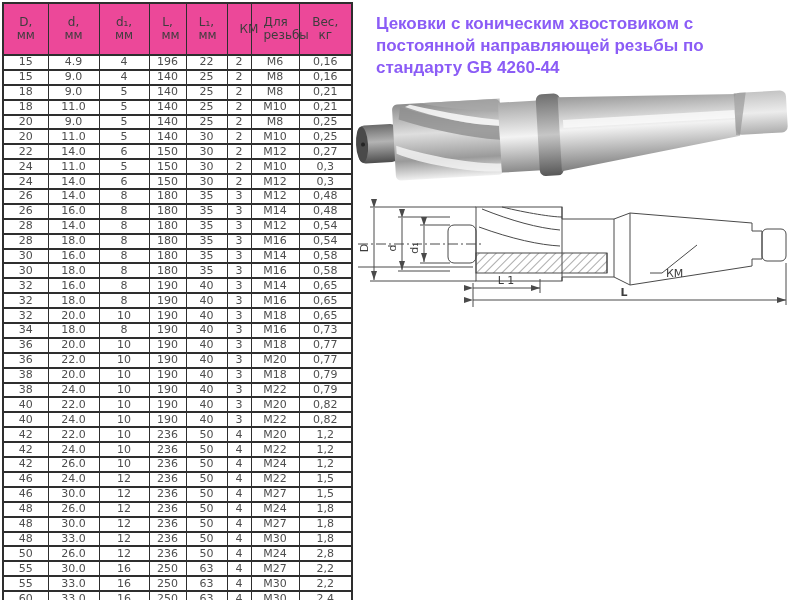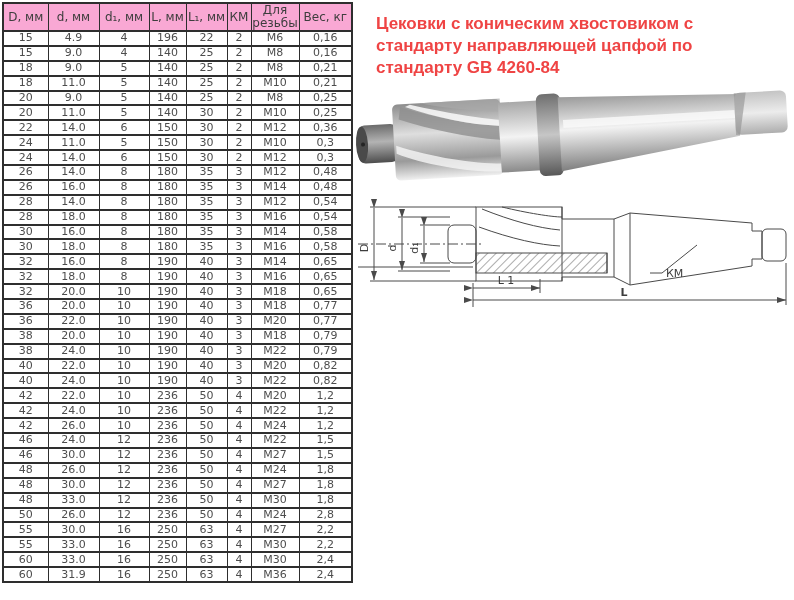--- a/index.html
+++ b/index.html
@@ -2,29 +2,29 @@
 <html style="--border: #2e2e2e; --cell-text: #4d4d4d; --title-text: #000000; --drawing-line: #4a4a4a;"><head>
 <meta charset="utf-8">
 <style>
   html,body{margin:0;padding:0;}
   .stage{position:relative;width:794px;height:600px;background:#ffffff;overflow:hidden;
          font-family:"DejaVu Sans",sans-serif;}
   
   .spec-table{position:absolute;left:2px;top:2px;border-collapse:collapse;table-layout:fixed;
               width:349px;border:2px solid var(--border,#2e2e2e);}
   .spec-table th{border:1px solid var(--border,#2e2e2e);border-bottom-width:2px;
-                 font-size:12px;font-weight:normal;color:#3d3d3d;height:26px;padding:0;
-                 line-height:13px;text-align:center;background:#f9a8d4;}
+                 font-size:12px;font-weight:normal;color:#3d3d3d;height:26px;padding:12px;
+                 line-height:13px;text-align:center;background:#ec4899;}
   .spec-table td{border:1px solid var(--border,#2e2e2e);border-top-width:2px;
                  font-size:11px;color:#4d4d4d;height:12.9px;padding:0;line-height:12px;
                  text-align:center;background:#ffffff;white-space:nowrap;overflow:hidden;}
   col.c0{width:45px}col.c1{width:51px}col.c2{width:50px}col.c3{width:37px}
   col.c4{width:41px}col.c5{width:24px}col.c6{width:48px}col.c7{width:53px}
   
-  .title{position:absolute;left:376px;top:13px;width:410px;color:#ef4444;
+  .title{position:absolute;left:376px;top:13px;width:410px;color:#8b5cf6;
          font-size:17px;font-weight:bold;line-height:22px;
          font-family:"Liberation Sans","DejaVu Sans",sans-serif;}
   
   .photo{position:absolute;left:352px;top:86px;}
   .draw{position:absolute;left:352px;top:193px;}
   text.dim{font-family:"DejaVu Sans",sans-serif;font-size:11px;fill:#3d3d3d;}
 </style>
 </head>
 <body>
 
@@ -115,21 +115,21 @@
           <td>0,25</td>
         </tr>
         <tr>
           <td>22</td>
           <td>14.0</td>
           <td>6</td>
           <td>150</td>
           <td>30</td>
           <td>2</td>
           <td>M12</td>
-          <td>0,36</td>
+          <td>0,27</td>
         </tr>
         <tr>
           <td>24</td>
           <td>11.0</td>
           <td>5</td>
           <td>150</td>
           <td>30</td>
           <td>2</td>
           <td>M10</td>
           <td>0,3</td>
@@ -228,20 +228,30 @@
           <td>32</td>
           <td>20.0</td>
           <td>10</td>
           <td>190</td>
           <td>40</td>
           <td>3</td>
           <td>M18</td>
           <td>0,65</td>
         </tr>
         <tr>
+          <td>34</td>
+          <td>18.0</td>
+          <td>8</td>
+          <td>190</td>
+          <td>40</td>
+          <td>3</td>
+          <td>M16</td>
+          <td>0,73</td>
+        </tr>
+        <tr>
           <td>36</td>
           <td>20.0</td>
           <td>10</td>
           <td>190</td>
           <td>40</td>
           <td>3</td>
           <td>M18</td>
           <td>0,77</td>
         </tr>
         <tr>
@@ -422,22 +432,22 @@
           <td>63</td>
           <td>4</td>
           <td>M36</td>
           <td>2,4</td>
         </tr>
       </tbody>
   </table>
 
   <div class="title">
     <div>Цековки с коническим хвостовиком с</div>
-    <div>стандарту направляющей цапфой по</div>
-    <div>стандарту GB 4260-84</div>
+    <div>постоянной направляющей резьбы по</div>
+    <div>стандарту GB 4260-44</div>
   </div>
 
   <svg class="photo" width="442" height="118" viewBox="0 0 442 118">
     <defs>
       <linearGradient id="gPilot" x1="0" y1="0" x2="0" y2="1">
         <stop offset="0" stop-color="#6b6b6b"></stop>
           <stop offset="0.45" stop-color="#b3b3b3"></stop>
           <stop offset="1" stop-color="#4d4d4d"></stop>
       </linearGradient>
       <linearGradient id="gHead" x1="0" y1="0" x2="0" y2="1">

